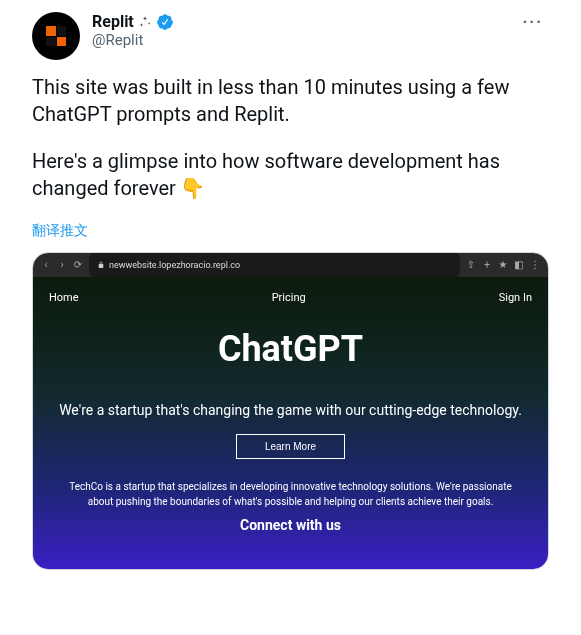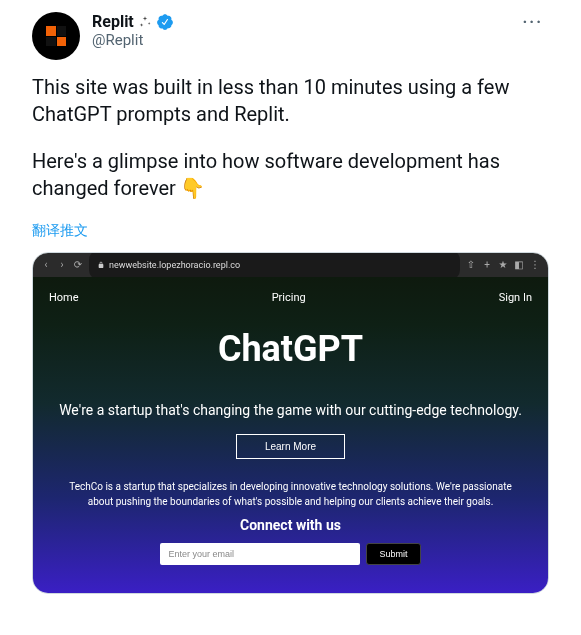--- a/index.html
+++ b/index.html
@@ -97,19 +97,15 @@
       <div class="site-nav">
         <span>Home</span>
         <span>Pricing</span>
         <span>Sign In</span>
       </div>
       <h1 class="hero-title">ChatGPT</h1>
       <p class="hero-tag">We're a startup that's changing the game with our cutting-edge technology.</p>
       <button class="learn-btn">Learn More</button>
       <p class="about-text">TechCo is a startup that specializes in developing innovative technology solutions. We're passionate about pushing the boundaries of what's possible and helping our clients achieve their goals.</p>
       <h2 class="section-h">Connect with us</h2>
-      <div class="connect-form">
-        <input class="email-input" placeholder="Enter your email" style="">
-        <button class="submit-btn">Submit</button>
-      </div>
     </div>
   </div>
 </div>
 
 </body></html>

